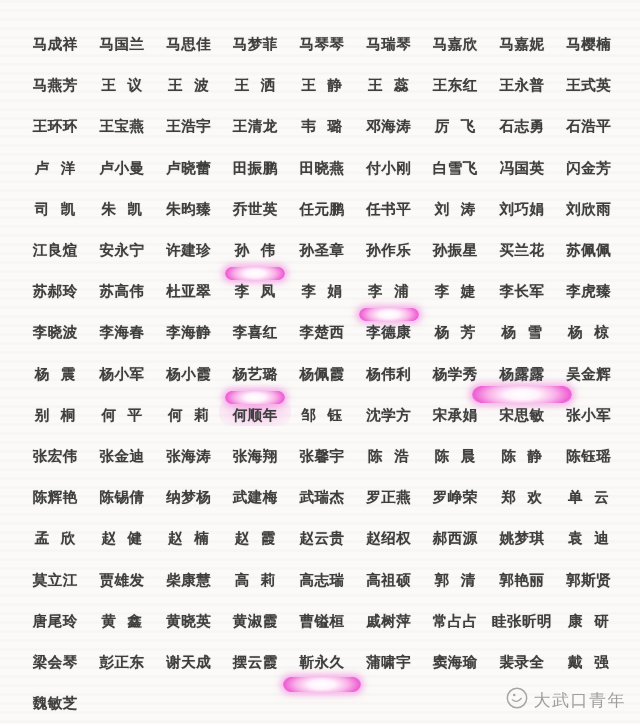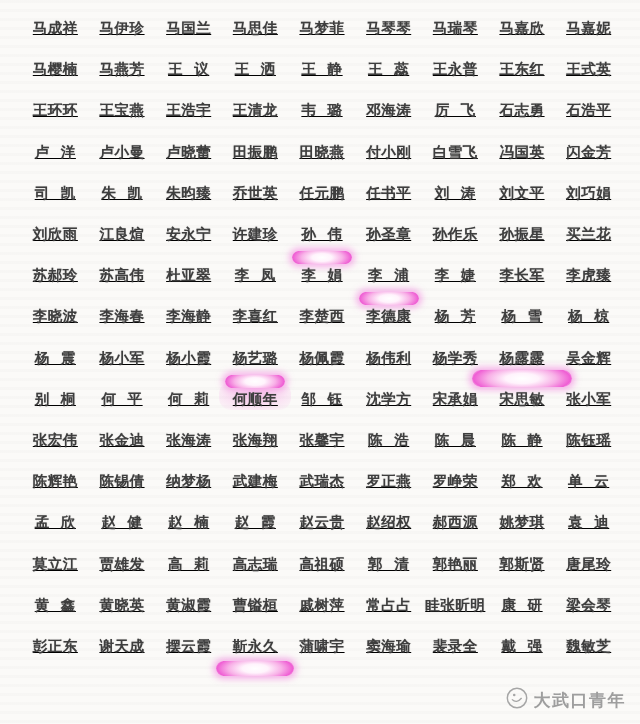--- a/index.html
+++ b/index.html
@@ -11,22 +11,21 @@
   }
   body::before{
     content:"";position:absolute;inset:0;pointer-events:none;
     background:repeating-linear-gradient(180deg, rgba(130,130,130,.03) 0 3px, rgba(255,255,255,0) 3px 9px);
   }
   .grid{
     position:absolute;left:0;top:0;right:0;bottom:0;
     display:grid;
     grid-template-columns:repeat(9,1fr);
     grid-auto-rows:41.2px;
-    padding:8px 18px 0 22px;
-    text-decoration:underline;
+    padding:24px 18px 0 22px;
   }
   .cell{position:relative;display:flex;align-items:center;justify-content:center;}
   .nm{
     white-space:pre;
     font-size:14.5px;
     font-weight:600;
     color:#3e3e3e;
     letter-spacing:.5px;
     text-shadow:0 0 1px rgba(70,70,70,.45);
     position:relative;z-index:3;
@@ -48,34 +47,31 @@
     background:radial-gradient(ellipse at center,
       rgba(248,156,229,.55) 0%, rgba(248,156,229,.18) 65%, rgba(248,156,229,0) 100%);
     box-shadow:none;z-index:1;
   }
   .watermark{
     position:absolute;right:14px;bottom:10px;
     display:flex;align-items:center;gap:5px;
     z-index:4;
   }
   .watermark .wm-label{
-    font-size:17px;color:#9e9e9e;letter-spacing:1.5px;font-weight:700;
+    font-size:17px;color:#9e9e9e;letter-spacing:1.5px;font-weight:400;
   }
 </style>
 </head>
 <body>
 
 <div class="grid">
     <div class="cell">
       <span class="nm">马成祥</span>
     </div>
     <div class="cell">
-      <span class="nm">马伊珍</span>
-    </div>
-    <div class="cell">
       <span class="nm">马国兰</span>
     </div>
     <div class="cell">
       <span class="nm">马思佳</span>
     </div>
     <div class="cell">
       <span class="nm">马梦菲</span>
     </div>
     <div class="cell">
       <span class="nm">马琴琴</span>
@@ -92,35 +88,38 @@
     <div class="cell">
       <span class="nm">马樱楠</span>
     </div>
     <div class="cell">
       <span class="nm">马燕芳</span>
     </div>
     <div class="cell">
       <span class="nm">王  议</span>
     </div>
     <div class="cell">
+      <span class="nm">王  波</span>
+    </div>
+    <div class="cell">
       <span class="nm">王  洒</span>
     </div>
     <div class="cell">
       <span class="nm">王  静</span>
     </div>
     <div class="cell">
       <span class="nm">王  蕊</span>
     </div>
     <div class="cell">
+      <span class="nm">王东红</span>
+    </div>
+    <div class="cell">
       <span class="nm">王永普</span>
     </div>
     <div class="cell">
-      <span class="nm">王东红</span>
-    </div>
-    <div class="cell">
       <span class="nm">王式英</span>
     </div>
     <div class="cell">
       <span class="nm">王环环</span>
     </div>
     <div class="cell">
       <span class="nm">王宝燕</span>
     </div>
     <div class="cell">
       <span class="nm">王浩宇</span>
@@ -183,23 +182,20 @@
       <span class="nm">乔世英</span>
     </div>
     <div class="cell">
       <span class="nm">任元鹏</span>
     </div>
     <div class="cell">
       <span class="nm">任书平</span>
     </div>
     <div class="cell">
       <span class="nm">刘  涛</span>
-    </div>
-    <div class="cell">
-      <span class="nm">刘文平</span>
     </div>
     <div class="cell">
       <span class="nm">刘巧娟</span>
     </div>
     <div class="cell">
       <span class="nm">刘欣雨</span>
     </div>
     <div class="cell">
       <span class="nm">江良煊</span>
     </div>
@@ -219,20 +215,23 @@
     <div class="cell">
       <span class="nm">孙作乐</span>
     </div>
     <div class="cell">
       <span class="nm">孙振星</span>
     </div>
     <div class="cell">
       <span class="nm">买兰花</span>
     </div>
     <div class="cell">
+      <span class="nm">苏佩佩</span>
+    </div>
+    <div class="cell">
       <span class="nm">苏郝玲</span>
     </div>
     <div class="cell">
       <span class="nm">苏高伟</span>
     </div>
     <div class="cell">
       <span class="nm">杜亚翠</span>
     </div>
     <div class="cell">
       <span class="nm">李  凤</span>
@@ -416,20 +415,23 @@
       <span class="nm">姚梦琪</span>
     </div>
     <div class="cell">
       <span class="nm">袁  迪</span>
     </div>
     <div class="cell">
       <span class="nm">莫立江</span>
     </div>
     <div class="cell">
       <span class="nm">贾雄发</span>
+    </div>
+    <div class="cell">
+      <span class="nm">柴康慧</span>
     </div>
     <div class="cell">
       <span class="nm">高  莉</span>
     </div>
     <div class="cell">
       <span class="nm">高志瑞</span>
     </div>
     <div class="cell">
       <span class="nm">高祖硕</span>
     </div>

